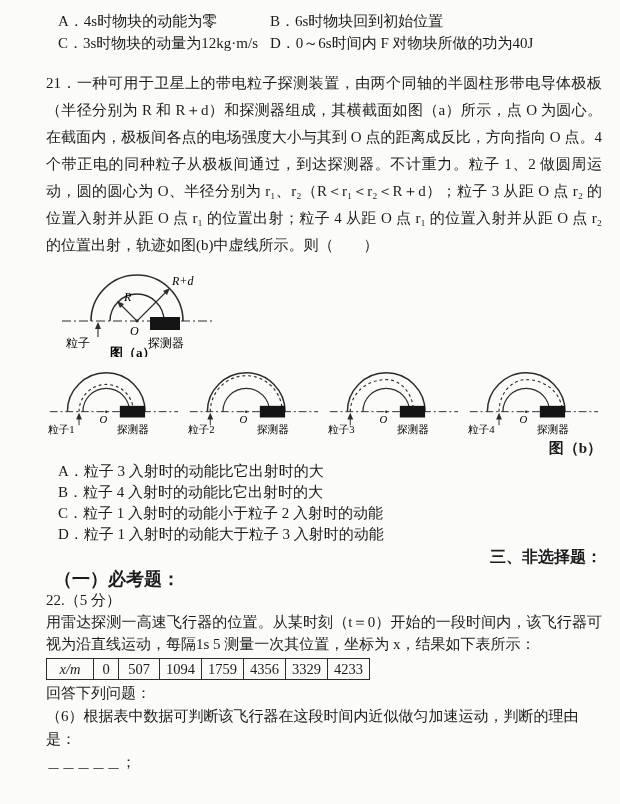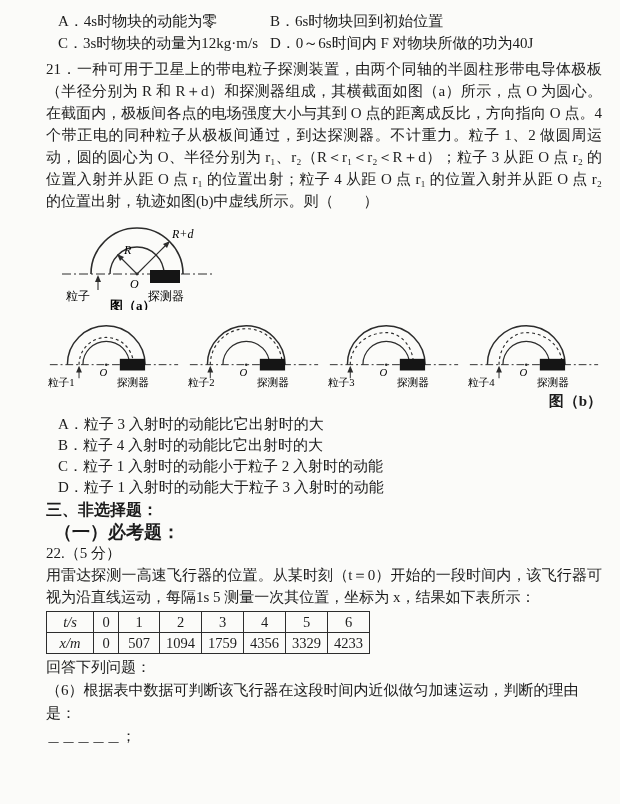--- a/index.html
+++ b/index.html
@@ -9,30 +9,30 @@
     color:#1c1c1c;
     font-family:"Liberation Serif","DejaVu Serif",serif;
     font-size:15px;
     overflow:hidden;
   }
   .page{padding:10px 18px 4px 46px;}
   
   .opt-row{display:flex;line-height:22px;padding-left:12px;}
   .opt-row .cellA{width:212px;}
   
-  .stem{text-align:justify;line-height:22px;margin-top:4px;}
+  .stem{text-align:justify;line-height:27px;margin-top:16px;}
   
   .fig-a{margin:2px 0 0 6px;}
   
   .fig-b-row{display:flex;justify-content:space-between;margin-top:0px;}
   .fig-b-cap{text-align:right;line-height:18px;margin-top:0px;}
   
   .q-options{margin-top:4px;padding-left:12px;}
   .q-options div{line-height:21px;}
-  .sec-head{font-weight:700;font-size:16px;line-height:23px;font-family:"Liberation Sans","DejaVu Sans",sans-serif;}
+  .sec-head{font-weight:700;font-size:16px;line-height:23px;font-family:"Liberation Sans","DejaVu Sans",sans-serif;text-align:right;}
   .sub-head{font-weight:700;font-size:18px;line-height:22px;padding-left:8px;font-family:"Liberation Sans","DejaVu Sans",sans-serif;}
   .q-title{line-height:21px;}
   .body-par{text-align:justify;line-height:22px;}
   
   table.dtable{border-collapse:collapse;margin:3px 0 2px 0;}
   table.dtable td{
     border:1.4px solid #2d2d2d;
     text-align:center;
     font-size:14.5px;
     height:20px;
@@ -162,30 +162,20 @@
   </div>
 
   <div class="sec-head">三、非选择题：</div>
   <div class="sub-head">（一）必考题：</div>
 
   <div class="q-title">22.（5 分）</div>
   <div class="body-par">用雷达探测一高速飞行器的位置。从某时刻（t＝0）开始的一段时间内，该飞行器可视为沿直线运动，每隔1s 5 测量一次其位置，坐标为 x，结果如下表所示：</div>
 
   <table class="dtable">
     <tbody>
-        <tr>
-      <td class="hcell">t/s</td>
-      <td class="c0">0</td>
-      <td class="cN">1</td>
-      <td class="cN">2</td>
-      <td class="cN">3</td>
-      <td class="cN">4</td>
-      <td class="cN">5</td>
-      <td class="cN">6</td>
-    </tr>
     <tr>
       <td class="hcell">x/m</td>
       <td class="c0">0</td>
       <td class="cN">507</td>
       <td class="cN">1094</td>
       <td class="cN">1759</td>
       <td class="cN">4356</td>
       <td class="cN">3329</td>
       <td class="cN">4233</td>
     </tr>

